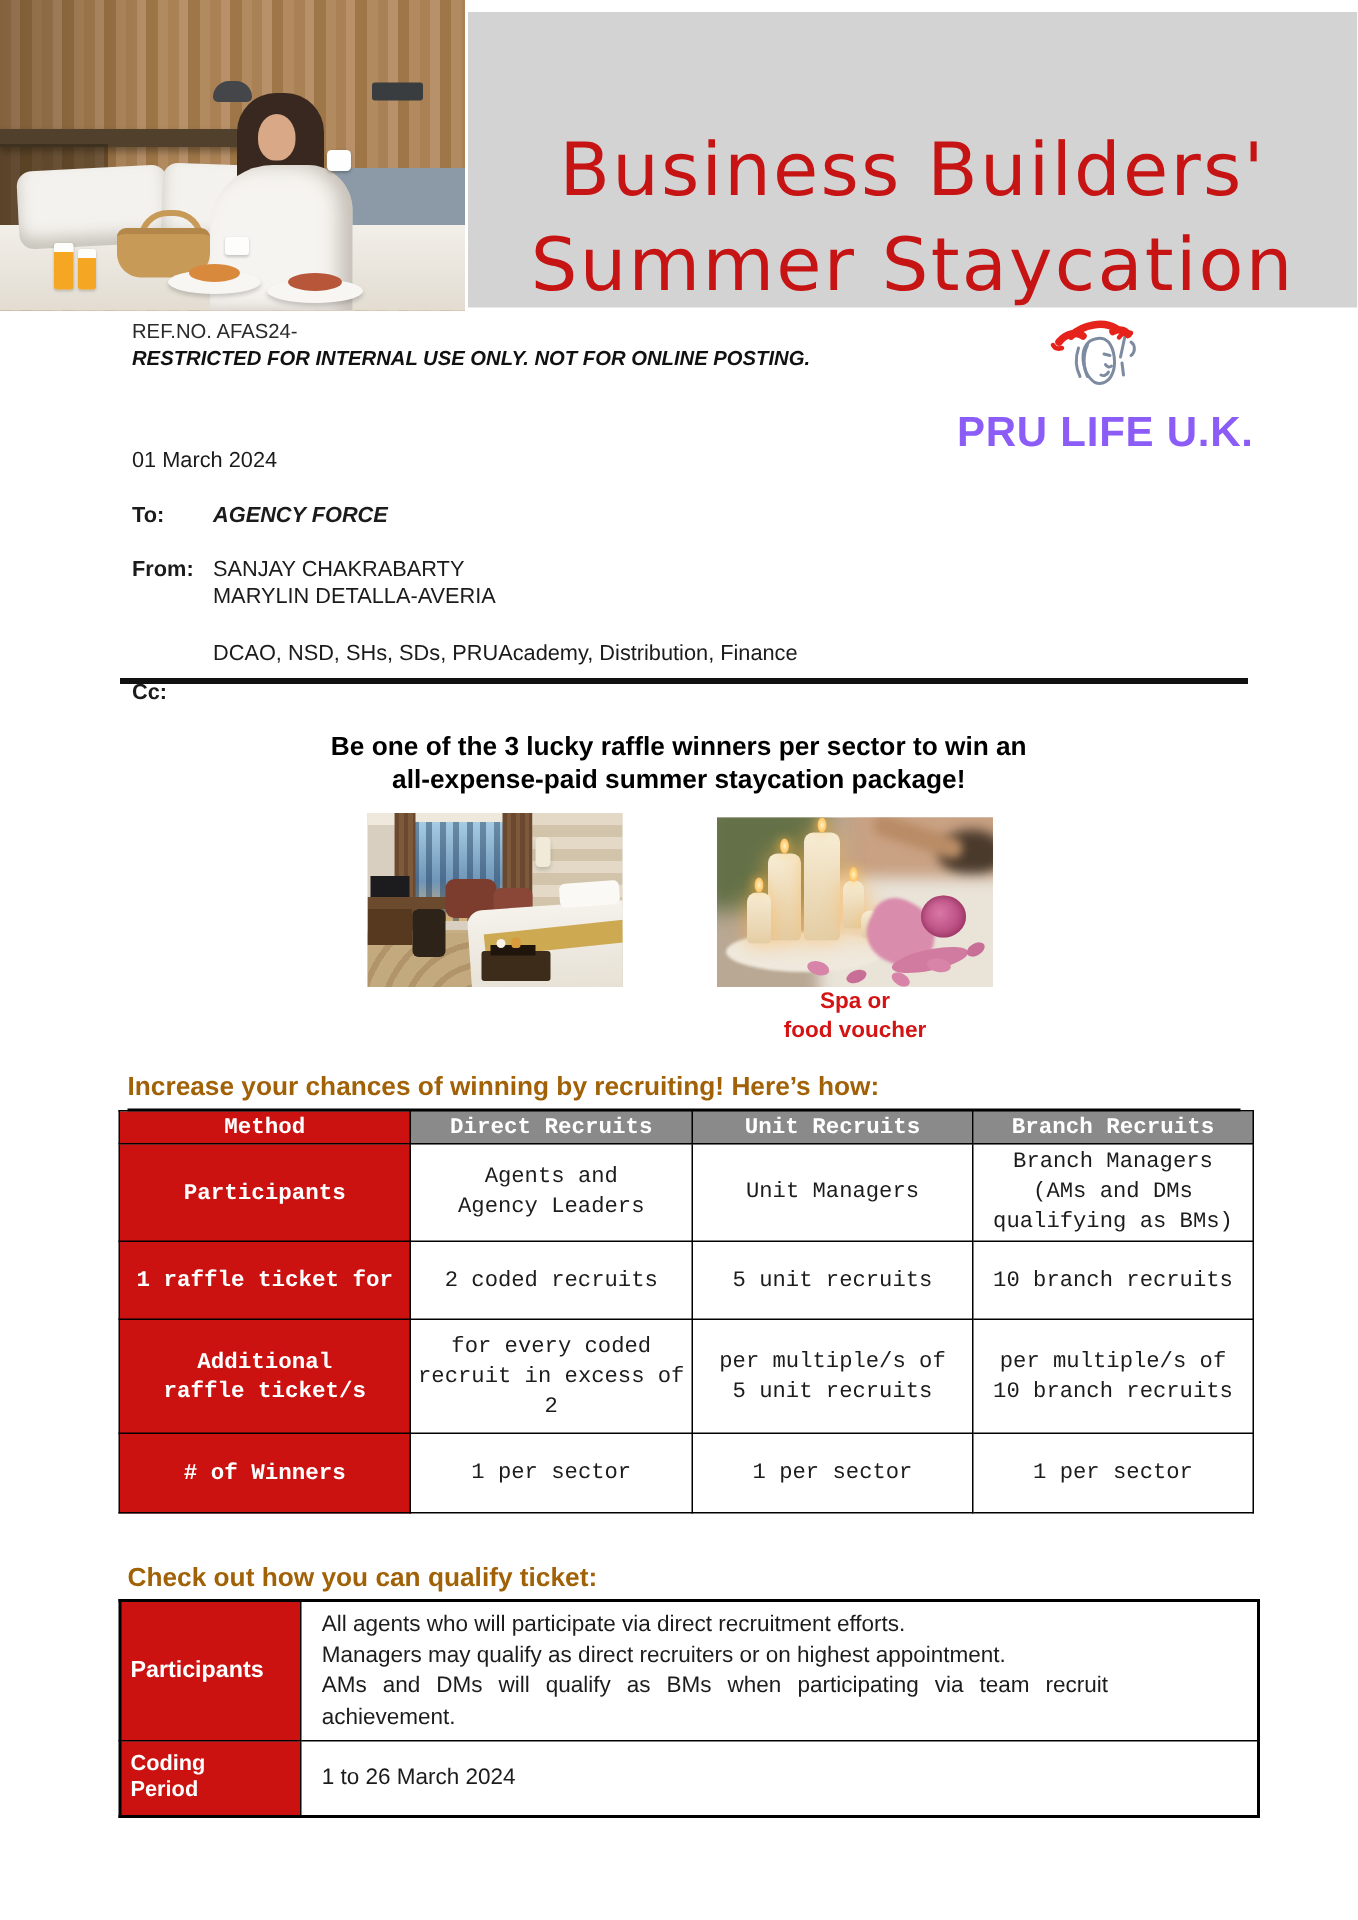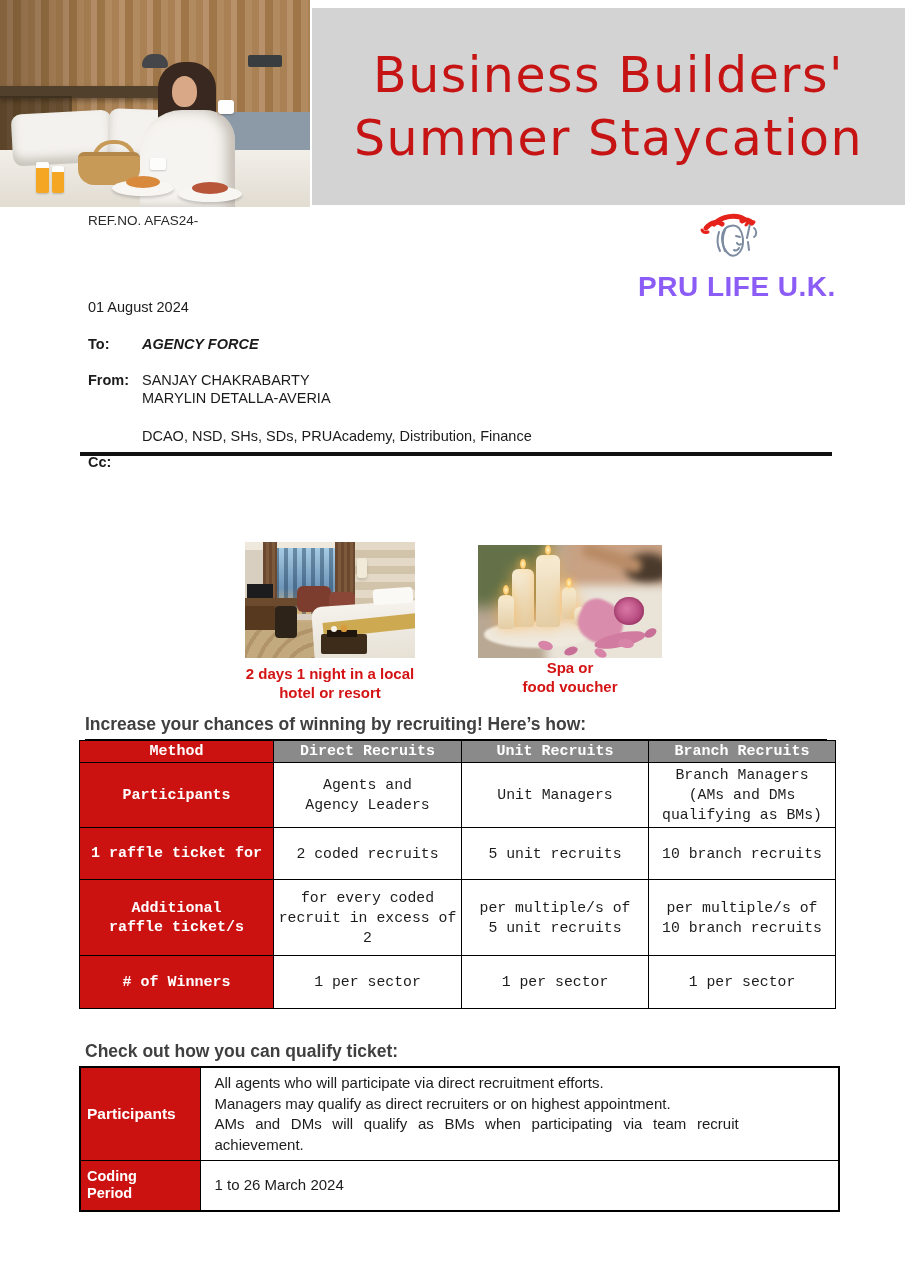--- a/index.html
+++ b/index.html
@@ -3,21 +3,21 @@
 <meta charset="utf-8">
 <style>
   html,body{margin:0;padding:0;background:#fff;}
   .page{position:relative;width:905px;height:1280px;background:#fff;overflow:hidden;
         font-family:"Liberation Sans","DejaVu Sans",sans-serif;color:#1a1a1a;}
   .abs{position:absolute;}
   .pre{white-space:pre-line;}
 
   
   .hero-banner{position:absolute;left:312px;top:8px;width:593px;height:197px;background:#d3d3d3;
-               display:flex;flex-direction:column;justify-content:flex-start;align-items:center;padding-top:36px;box-sizing:border-box;}
+               display:flex;flex-direction:column;justify-content:flex-start;align-items:center;padding-top:74px;box-sizing:border-box;}
   .hero-title{font-family:"DejaVu Sans",sans-serif;font-size:49px;line-height:63px;color:#c61414;
               letter-spacing:1.5px;text-align:center;white-space:nowrap;}
 
   
   .hero-photo{position:absolute;left:0;top:0;width:310px;height:207px;overflow:hidden;
     background:repeating-linear-gradient(90deg,#a98154 0 7px,#b8916a 7px 13px,#9e7647 13px 21px,#b28a5f 21px 28px);}
   .hero-photo::before{content:"";position:absolute;inset:0;background:linear-gradient(90deg,rgba(60,40,20,.35),rgba(60,40,20,0) 35%);}
   .p1-shelf{left:0;top:86px;width:205px;height:12px;background:#51412c;box-shadow:0 3px 5px rgba(0,0,0,.35);}
   .p1-lamp{left:142px;top:54px;width:26px;height:14px;background:#44464a;border-radius:13px 13px 4px 4px;}
   .p1-sconce{left:248px;top:55px;width:34px;height:12px;background:#3a3d40;border-radius:2px;}
@@ -117,21 +117,21 @@
   .p3-petal.q2{left:86px;top:102px;width:14px;height:8px;transform:rotate(-20deg);background:#c86f98;}
   .p3-petal.q3{left:140px;top:94px;width:16px;height:9px;transform:rotate(8deg);}
   .p3-petal.q4{left:166px;top:84px;width:13px;height:8px;transform:rotate(-30deg);background:#c86f98;}
   .p3-petal.q5{left:116px;top:104px;width:13px;height:8px;transform:rotate(30deg);}
 
   .caption{position:absolute;text-align:center;font-weight:700;font-size:15px;line-height:19px;color:#d41414;}
   .cap1{left:195px;top:664px;width:270px;}
   .cap2{left:470px;top:658px;width:200px;}
 
   
-  .sect-head{position:absolute;left:85px;width:742px;font-weight:700;font-size:17.5px;color:#404040;
+  .sect-head{position:absolute;left:85px;width:742px;font-weight:700;font-size:17.5px;color:#a16207;
              border-bottom:2.5px solid #000;padding-bottom:4px;}
   .sh1{top:714px;}
   .sh2{top:1041px;}
 
   
   table{border-collapse:collapse;table-layout:fixed;}
   .t1{position:absolute;left:79px;top:740px;width:756px;font-family:Liberation Mono, monospace;}
   .t1 th,.t1 td{border:1.5px solid #000;text-align:center;vertical-align:middle;padding:2px 4px;}
   .t1 .hred{background:#cc1111;color:#fff;font-size:15px;font-weight:700;}
   .t1 .hgray{background:#8a8a8a;color:#fff;font-size:15px;font-weight:700;}
@@ -177,20 +177,21 @@
     <div class="abs p1-cup2"></div>
   </div>
 
   <div class="hero-banner">
     <div class="hero-title">Business Builders'</div>
     <div class="hero-title">Summer Staycation</div>
   </div>
 
   <div class="refblock">
     <div class="ref1">REF.NO. AFAS24-</div>
+    <div class="ref2">RESTRICTED FOR INTERNAL USE ONLY. NOT FOR ONLINE POSTING.</div>
   </div>
 
   <div class="logo">
     <svg width="84" height="54" viewBox="0 0 84 54">
       <g fill="none" stroke="#7d8ba1" stroke-width="2" stroke-linecap="round">
         <path d="M38,14 C33,15 30,20 30,26 C30,33 33,40 38,43 C43,45 48,42 50,36 C52,30 51,21 47,16 C44,13 41,13 38,14 Z"></path>
         <path d="M33,18 C30,24 30,33 33,39"></path>
         <path d="M27,20 C25,26 25,33 28,39"></path>
         <path d="M44,24 l4,1"></path>
         <path d="M45,31 c1,2 3,2 4,1"></path>
@@ -205,34 +206,38 @@
         <path d="M50,9 C54,7 58,8 60,11"></path>
       </g>
       <g fill="none" stroke="#e5231b" stroke-width="3" stroke-linecap="round">
         <path d="M16,20 c-3,1 -5,0 -6,-2"></path>
         <path d="M54,13 c2,-3 5,-4 8,-3"></path>
       </g>
     </svg>
     <div class="logo-text">PRU LIFE U.K.</div>
   </div>
 
-  <div class="abs memo-txt" style="left:88px;top:299px;">01 August 2024</div>
+  <div class="abs memo-txt" style="left:88px;top:299px;">01 March 2024</div>
 
   <div class="abs memo-txt lbl" style="top:336px;">To:</div>
   <div class="abs memo-txt val bold" style="top:336px;font-style:italic;">AGENCY FORCE</div>
 
   <div class="abs memo-txt lbl" style="top:372px;">From:</div>
   <div class="abs memo-txt val" style="top:372px;">SANJAY CHAKRABARTY</div>
   <div class="abs memo-txt val" style="top:390px;">MARYLIN DETALLA-AVERIA</div>
 
   <div class="abs memo-txt lbl" style="top:412px;margin-top:42px;">Cc:</div>
   <div class="abs memo-txt val" style="top:428px;">DCAO, NSD, SHs, SDs, PRUAcademy, Distribution, Finance</div>
 
   <div class="divider"></div>
 
+  <div class="promo">
+    <div>Be one of the 3 lucky raffle winners per sector to win an</div>
+    <div>all-expense-paid summer staycation package!</div>
+  </div>
 
   <div class="prize-hotel">
     <div class="abs p2-ceil"></div>
     <div class="abs p2-floor"></div>
     <div class="abs p2-rug"></div>
     <div class="abs p2-window"></div>
     <div class="abs p2-curt l"></div>
     <div class="abs p2-curt r"></div>
     <div class="abs p2-headboard"></div>
     <div class="abs p2-lampr"></div>
@@ -270,22 +275,20 @@
     <div class="abs p3-ribbon"></div>
     <div class="abs p3-ribbon2"></div>
     <div class="abs p3-rose"></div>
     <div class="abs p3-petal q1"></div>
     <div class="abs p3-petal q2"></div>
     <div class="abs p3-petal q3"></div>
     <div class="abs p3-petal q4"></div>
     <div class="abs p3-petal q5"></div>
   </div>
 
-  <div class="caption cap1 pre">2 days 1 night in a local
-hotel or resort</div>
   <div class="caption cap2 pre">Spa or
 food voucher</div>
 
   <div class="sect-head sh1">Increase your chances of winning by recruiting! Here’s how:</div>
 
   <table class="t1">
     <colgroup>
         <col style="width:194px">
         <col style="width:188px">
         <col style="width:187px">

